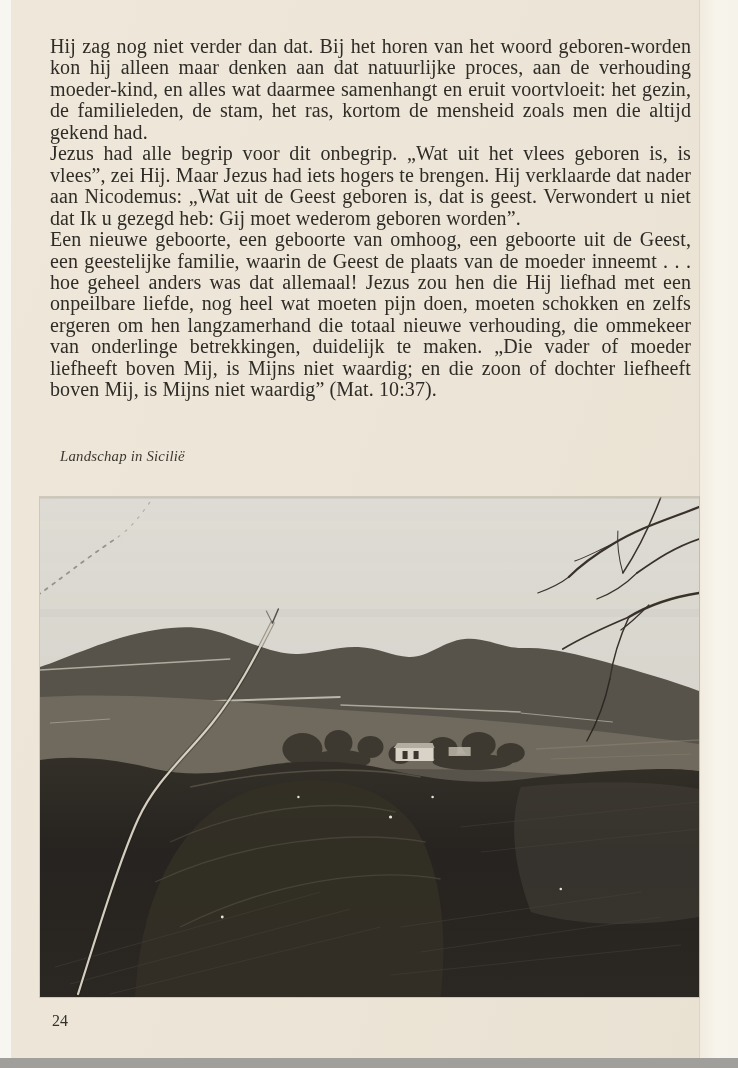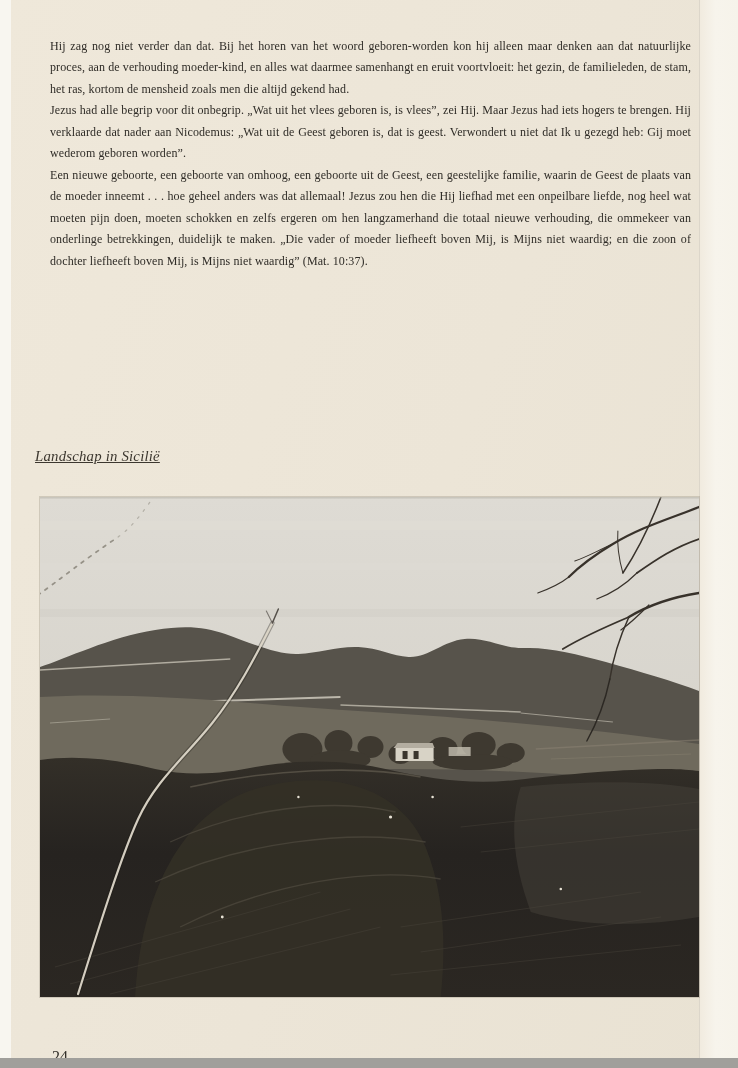--- a/index.html
+++ b/index.html
@@ -16,37 +16,37 @@
     position:absolute;left:699px;top:0;width:39px;height:1068px;
     background:linear-gradient(to right,#f1ebdf 0%,#f7f4ec 40%,#f6f3ea 100%);
     border-left:1px solid rgba(160,150,128,.30);
   }
   .scan-edge-bottom{
     position:absolute;left:0;top:1058px;width:738px;height:10px;
     background:#a09f9b;
   }
   .body-text{
     position:absolute;left:50px;top:36px;width:641px;
-    color:#2f2c27;font-size:12px;line-height:21.45px;
+    color:#2f2c27;font-size:20px;line-height:21.45px;
     text-align:justify;text-justify:inter-word;
     letter-spacing:.1px;
   }
   .body-text p{margin:0;}
   .body-text p.spaced{}
   .photo-caption{
-    position:absolute;left:35px;top:448px;
-    font-style:italic;font-size:14.8px;color:#3c372f;letter-spacing:.2px;text-decoration:underline;
+    position:absolute;left:60px;top:448px;
+    font-style:italic;font-size:14.8px;color:#3c372f;letter-spacing:.2px;
   }
   .photo-frame{
     position:absolute;left:40px;top:497px;width:659px;height:500px;
     box-shadow:0 0 0 1px rgba(120,112,96,.25);
   }
   .photo-frame svg{display:block;width:100%;height:100%;}
   .page-number{
-    position:absolute;left:52px;top:1048px;
+    position:absolute;left:52px;top:1012px;
     font-size:16px;color:#33302a;
   }
 </style>
 </head>
 <body>
 
 <div class="scan-edge-left"></div>
 <div class="page-right-margin"></div>
 
 <div class="body-text">

